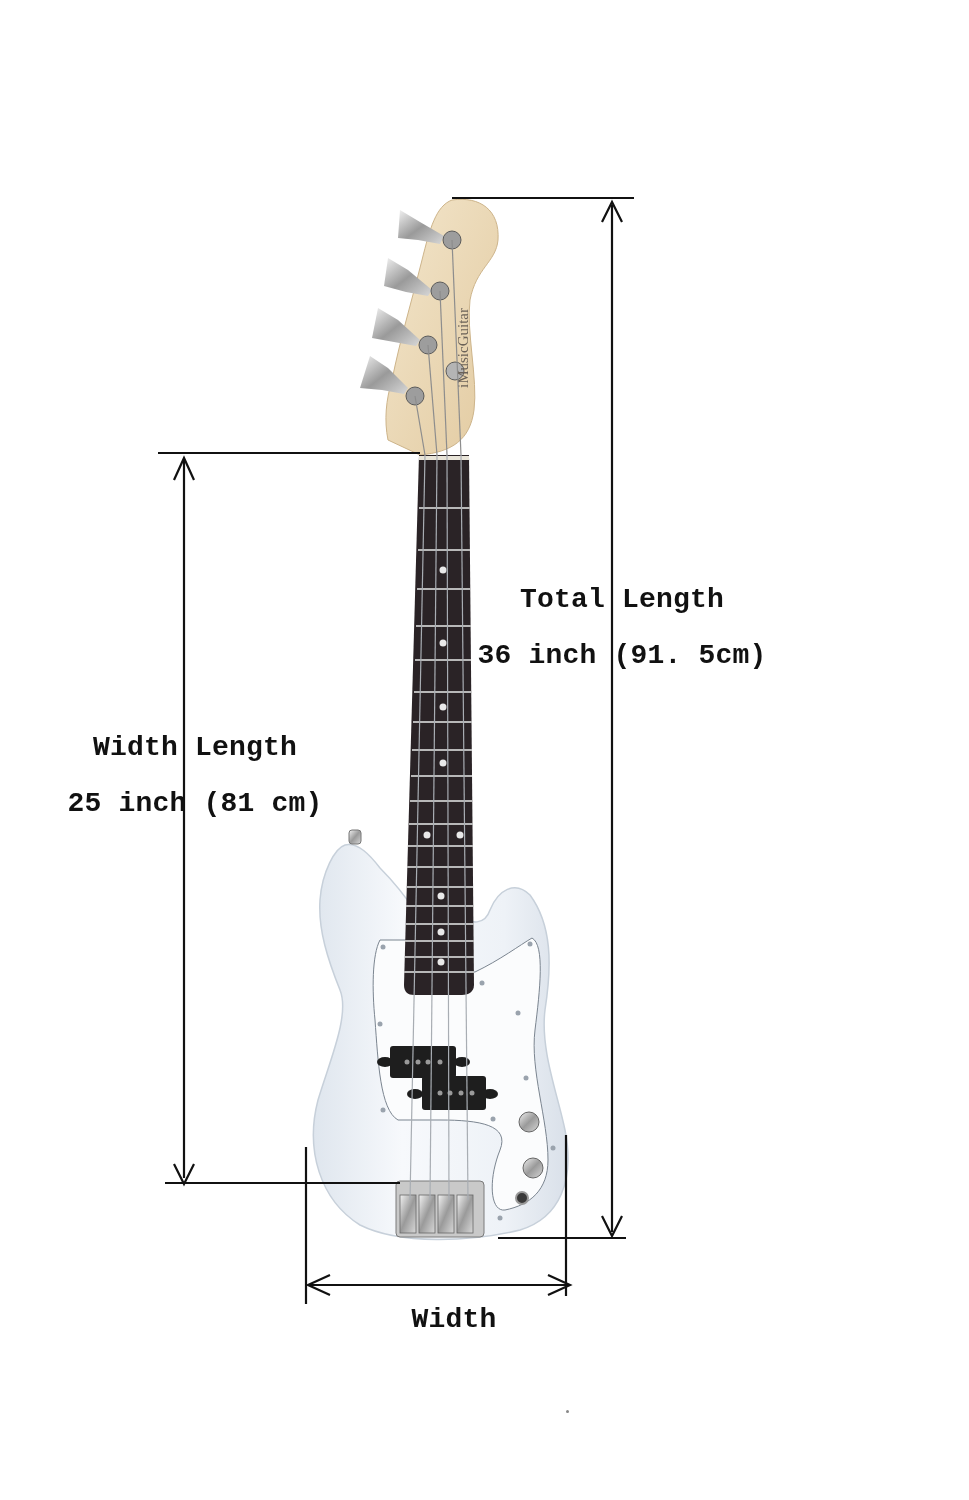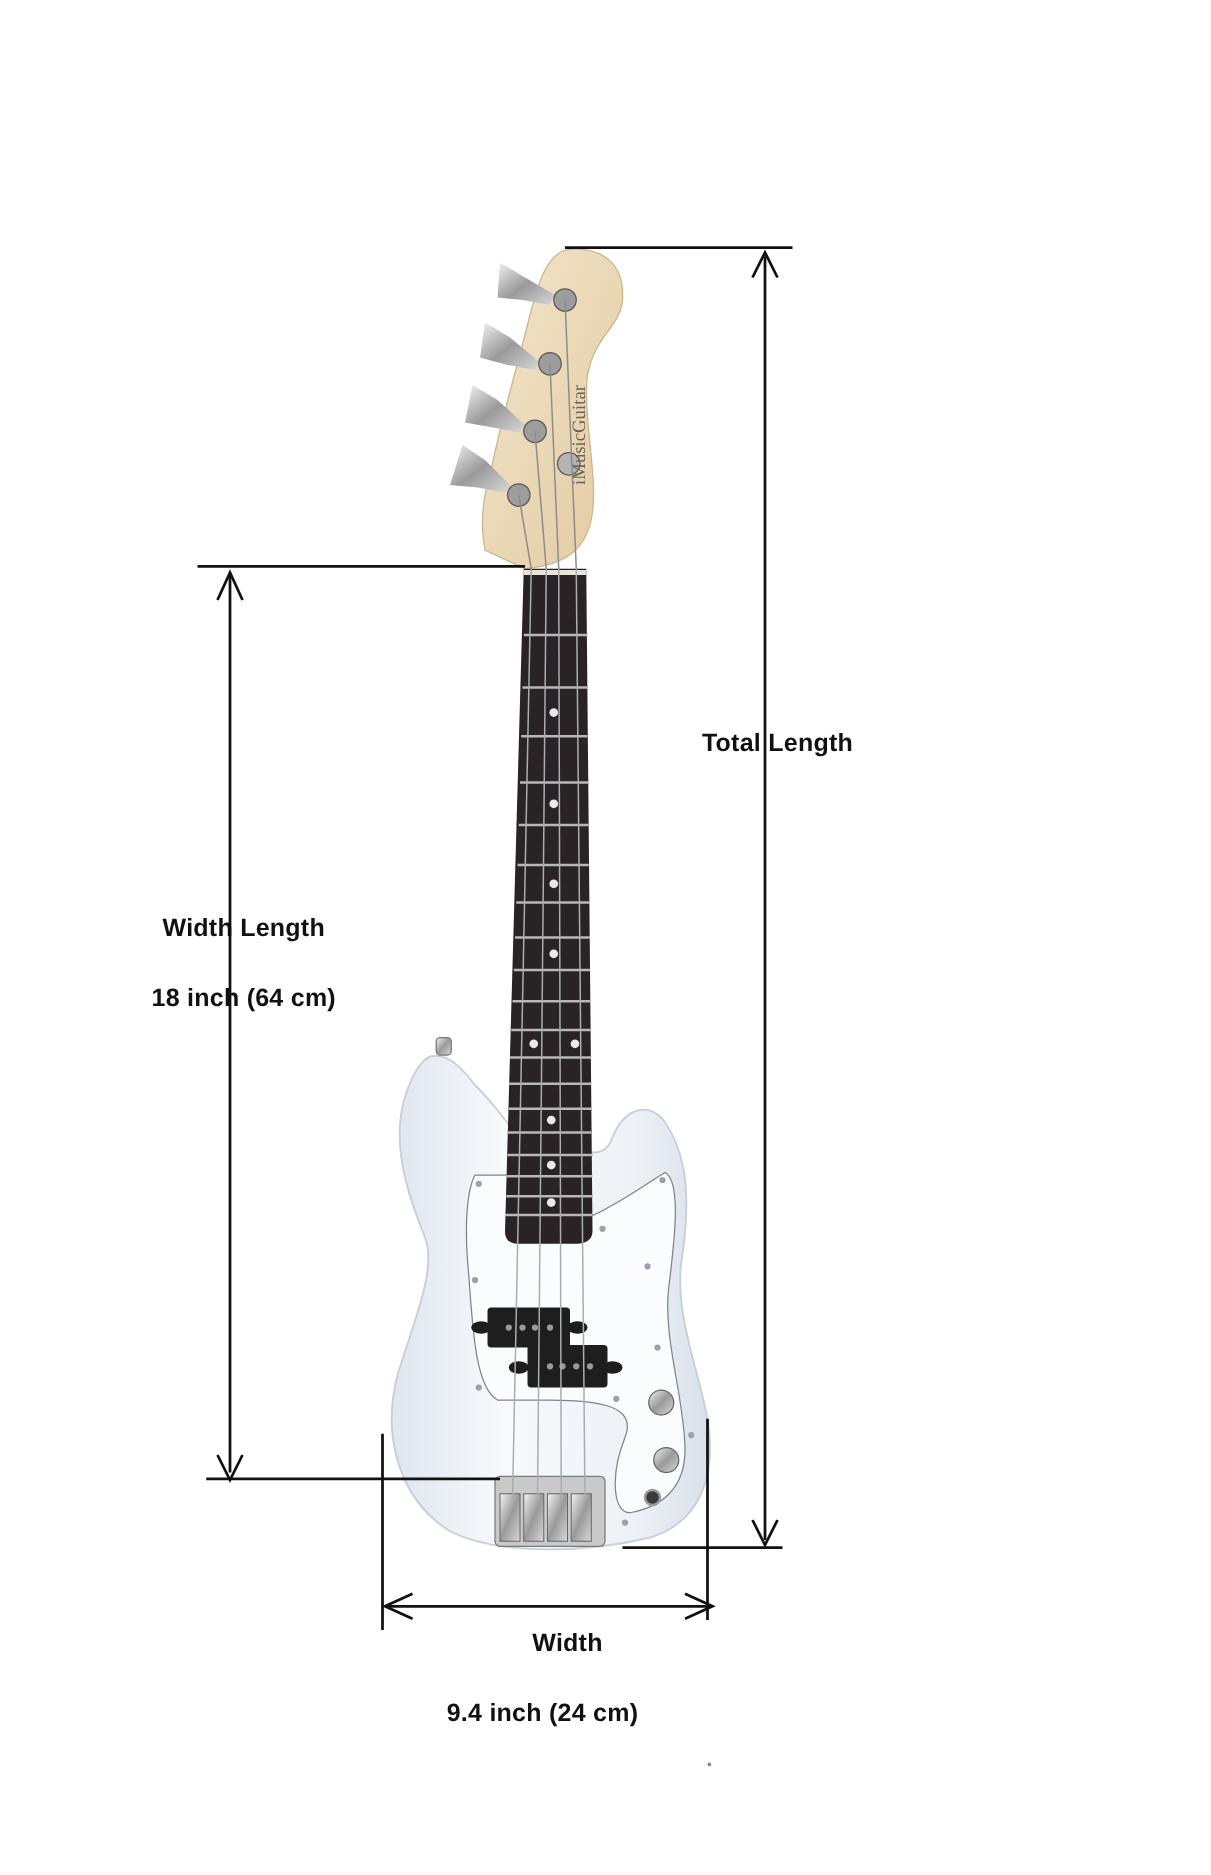--- a/index.html
+++ b/index.html
@@ -1,22 +1,22 @@
 <!DOCTYPE html>
 <html><head>
 <meta charset="utf-8">
 <style>
   html, body { margin: 0; padding: 0; background: #ffffff; }
   body { width: 969px; height: 1500px; position: relative; overflow: hidden; }
   #stage { position: absolute; left: 0; top: 0; width: 969px; height: 1500px; }
   .label {
     position: absolute;
-    font-family: Liberation Sans, sans-serif;
+    font-family: Liberation Mono, monospace;
     font-weight: bold;
-    font-size: 20px;
+    font-size: 28px;
     color: #111111;
     white-space: nowrap;
     transform: translateX(-50%);
     letter-spacing: 0.2px;
   }
   .brand {
     font-family: "Liberation Serif", "DejaVu Serif", serif;
     font-size: 15px;
     fill: #6b6258;
   }
@@ -221,21 +221,21 @@
         <line x1="566" y1="1135" x2="566" y2="1296"></line>
         <line x1="310" y1="1285" x2="568" y2="1285"></line>
         <polyline points="330,1275 308,1285 330,1295"></polyline>
         <polyline points="548,1275 570,1285 548,1295"></polyline>
       </g>
     </g>
   </svg>
 
   
   <div class="label" style="left:622px; top:584px;">Total Length</div>
+  <div class="label" style="left:622px; top:640px;">36 inch (91. 5cm)</div>
 
   <div class="label" style="left:195px; top:732px;">Width Length</div>
-  <div class="label" style="left:195px; top:788px;">18 inch (64 cm)</div>
+  <div class="label" style="left:195px; top:788px;">25 inch (81 cm)</div>
 
   <div class="label" style="left:434px; top:1304px;margin-left:20px;">Width</div>
-  <div class="label" style="left:434px; top:1360px;">9.4 inch (24 cm)</div>
 
   <div class="dot"></div>
 </div>
 
 </body></html>

